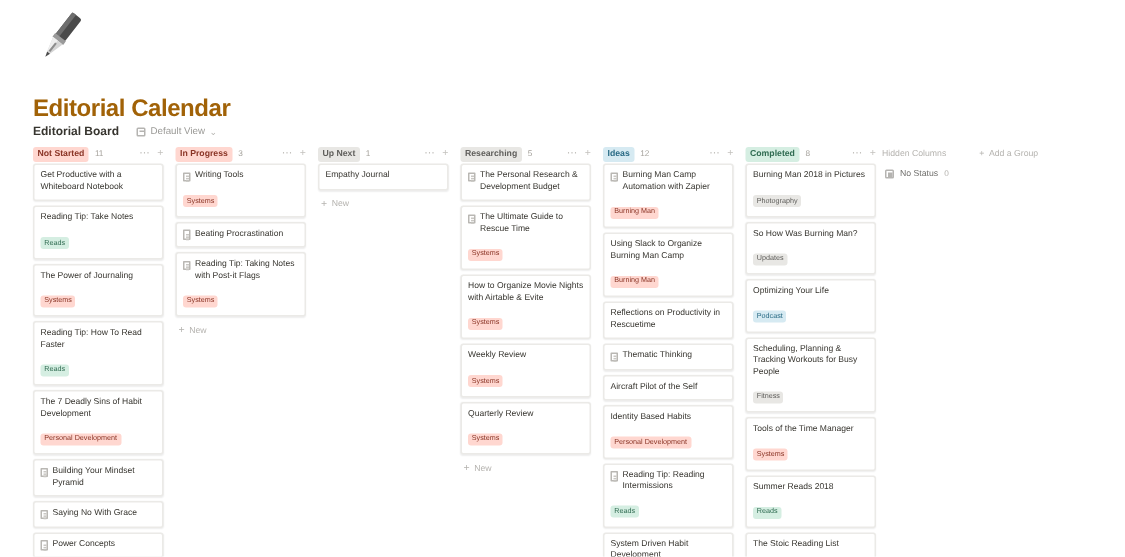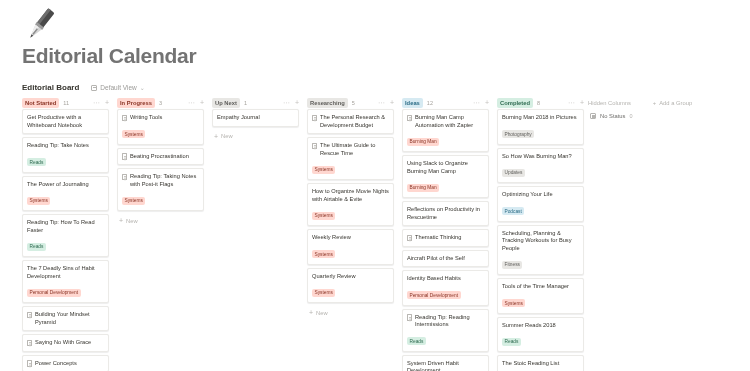--- a/index.html
+++ b/index.html
@@ -11,23 +11,23 @@
     color: #37352f;
   }
   .page { position: relative; width: 750px; height: 371px; }
 
   
   .page-icon {
     position: absolute; left: 22px; top: 5px;
     width: 38px; height: 38px;
   }
   .page-title {
-    position: absolute; left: 22px; top: 44px;
-    font-size: 21px; font-weight: bold; letter-spacing: -0.3px;
-    color: #737373;
+    position: absolute; left: 22px; top: 64px;
+    font-size: 16px; font-weight: bold; letter-spacing: -0.3px;
+    color: #a16207;
   }
 
   
   .board-bar {
     position: absolute; left: 22px; top: 83px;
     display: flex; align-items: center; gap: 12px;
   }
   .board-name { font-size: 8px; font-weight: bold; color: #37352f; }
   .view-chip {
     display: flex; align-items: center; gap: 3px;

